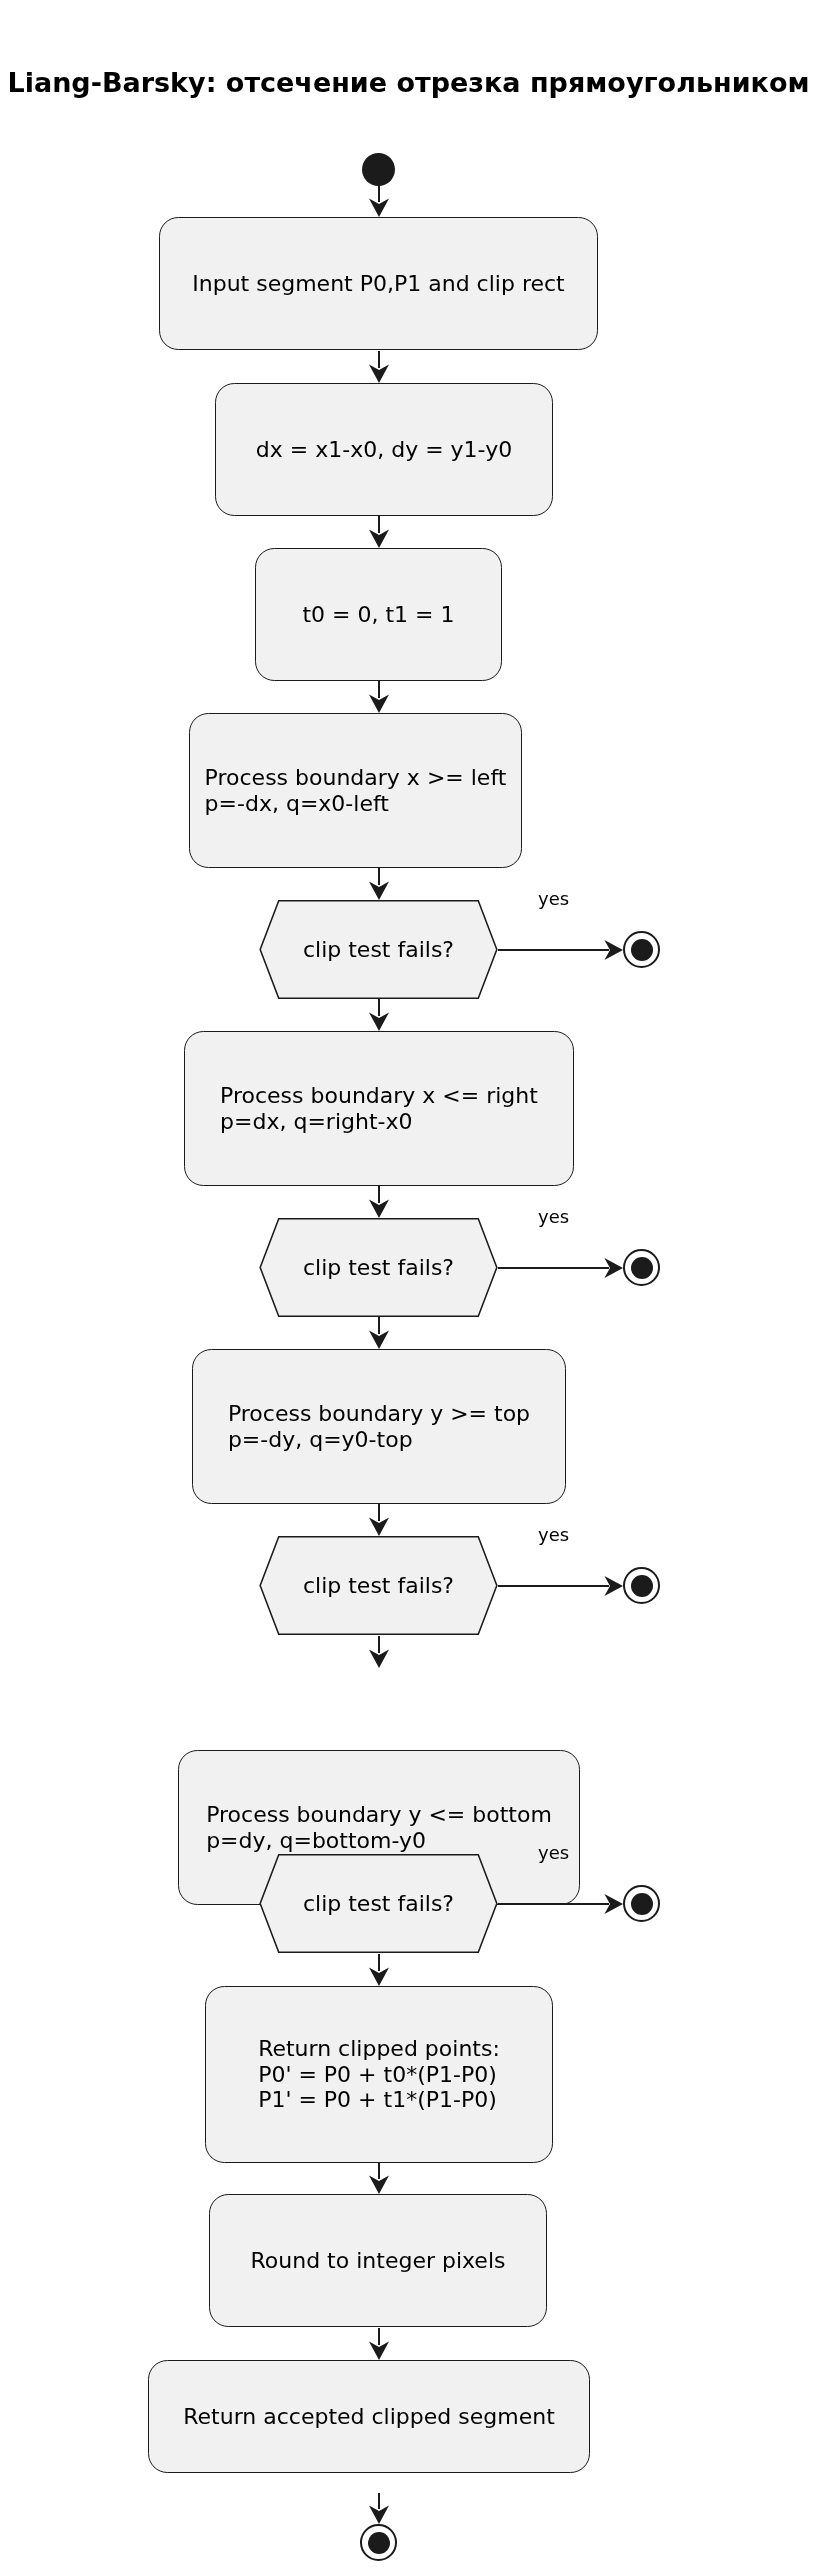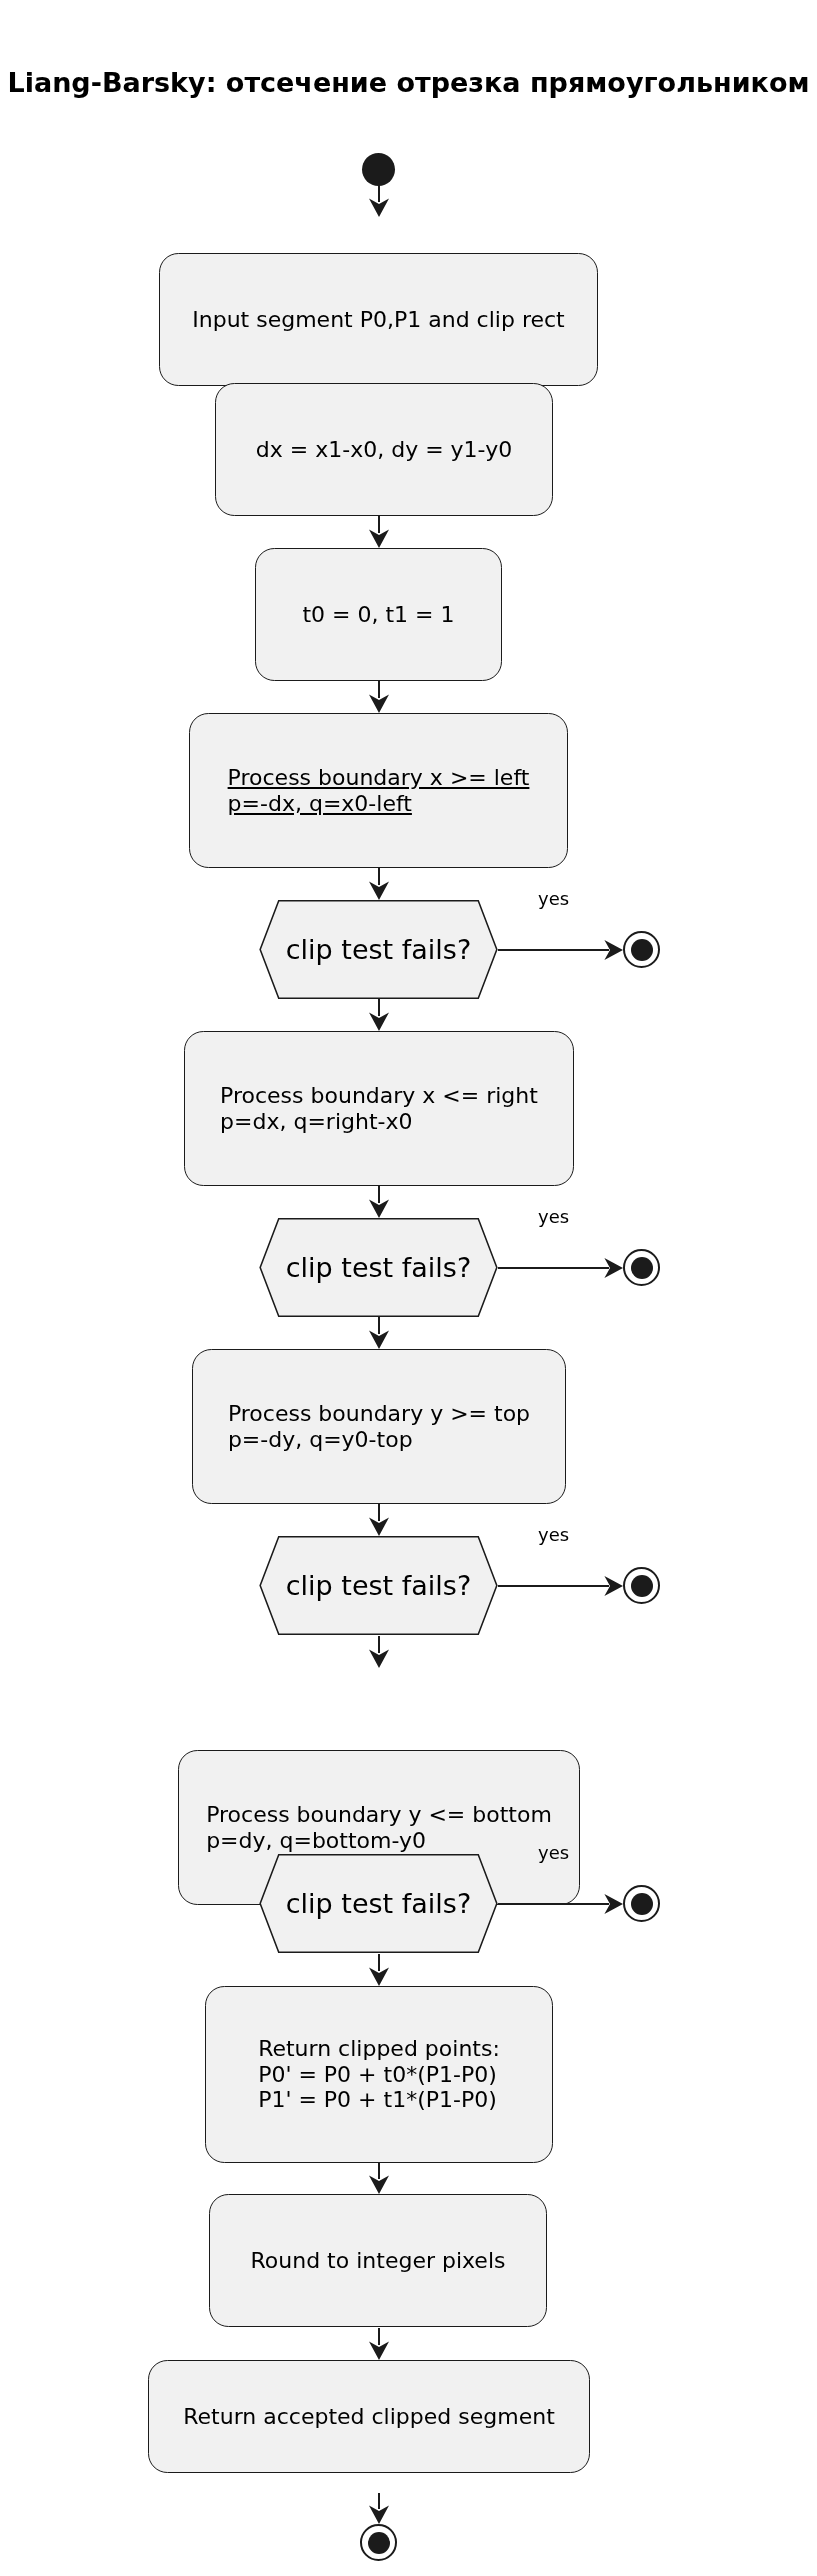--- a/index.html
+++ b/index.html
@@ -45,21 +45,21 @@
   }
   .lines{text-align:left;}
   .ln{line-height:25.6px;white-space:nowrap;}
   .single .lines{text-align:center;}
   
   .hex{position:absolute;width:239px;height:99px;}
   .hex svg{position:absolute;left:0;top:0;}
   .hex-label{
     position:absolute;left:0;top:0;right:0;bottom:0;
     display:flex;align-items:center;justify-content:center;
-    font-size:27px;white-space:nowrap;
+    font-size:22px;white-space:nowrap;
   }
   
   .vedge{position:absolute;width:20px;}
   .vedge .vline{position:absolute;left:9.3px;top:0;bottom:15.5px;width:1.6px;background:var(--line);}
   .vedge .vhead{
     position:absolute;left:0;bottom:0;width:20px;height:18.6px;background:var(--line);
     clip-path:polygon(0% 0%, 50% 30%, 100% 0%, 50% 100%);
   }
   .hedge{position:absolute;height:20px;}
   .hedge .hline{position:absolute;top:9.3px;left:0;right:14px;height:1.6px;background:var(--line);}
@@ -132,39 +132,39 @@
     </div>
   <div class="vedge" style="left:369px;top:2328px;height:32px;">
       <div class="vline"></div>
       <div class="vhead"></div>
     </div>
   <div class="vedge" style="left:369px;top:2493px;height:31px;">
       <div class="vline"></div>
       <div class="vhead"></div>
     </div>
 
-  <div class="box single" style="left:159px;top:217px;width:439px;height:133px;margin-top:36px;">
+  <div class="box single" style="left:159px;top:217px;width:439px;height:133px;">
     <div class="lines">
         <div class="ln">Input segment P0,P1 and clip rect</div>
       </div>
   </div>
 
   <div class="box single" style="left:215px;top:383px;width:338px;height:133px;">
     <div class="lines">
         <div class="ln">dx = x1-x0, dy = y1-y0</div>
       </div>
   </div>
 
   <div class="box single" style="left:255px;top:548px;width:247px;height:133px;">
     <div class="lines">
         <div class="ln">t0 = 0, t1 = 1</div>
       </div>
   </div>
 
-  <div class="box" style="left:189px;top:713px;width:379px;height:155px;text-decoration:underline;">
+  <div class="box" style="left:189px;top:713px;width:333px;height:155px;">
     <div class="lines">
       <div class="ln">Process boundary x &gt;= left</div>
       <div class="ln">p=-dx, q=x0-left</div>
     </div>
   </div>
 
   <div class="box" style="left:184px;top:1031px;width:390px;height:155px;">
     <div class="lines">
       <div class="ln">Process boundary x &lt;= right</div>
       <div class="ln">p=dx, q=right-x0</div>

